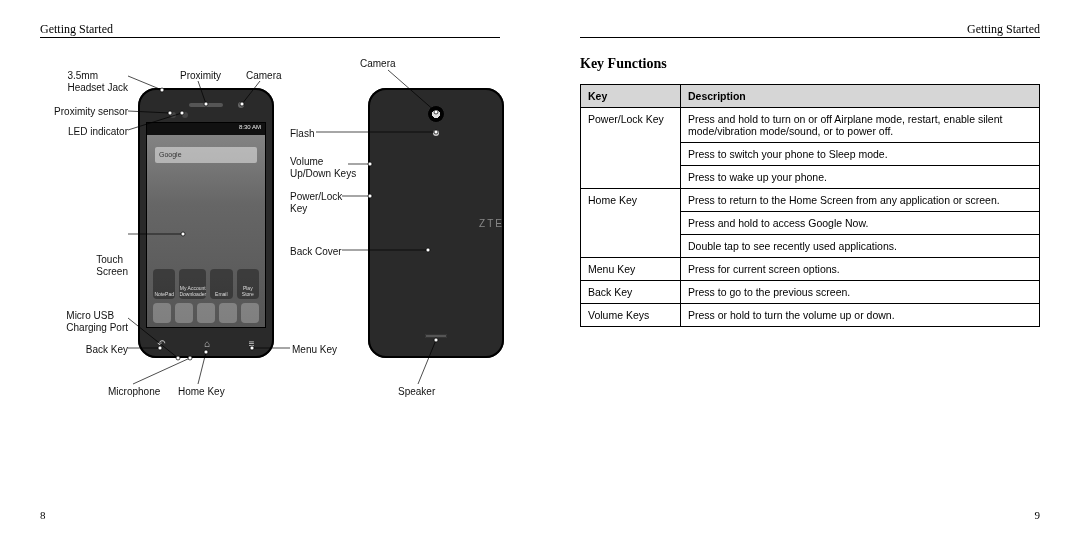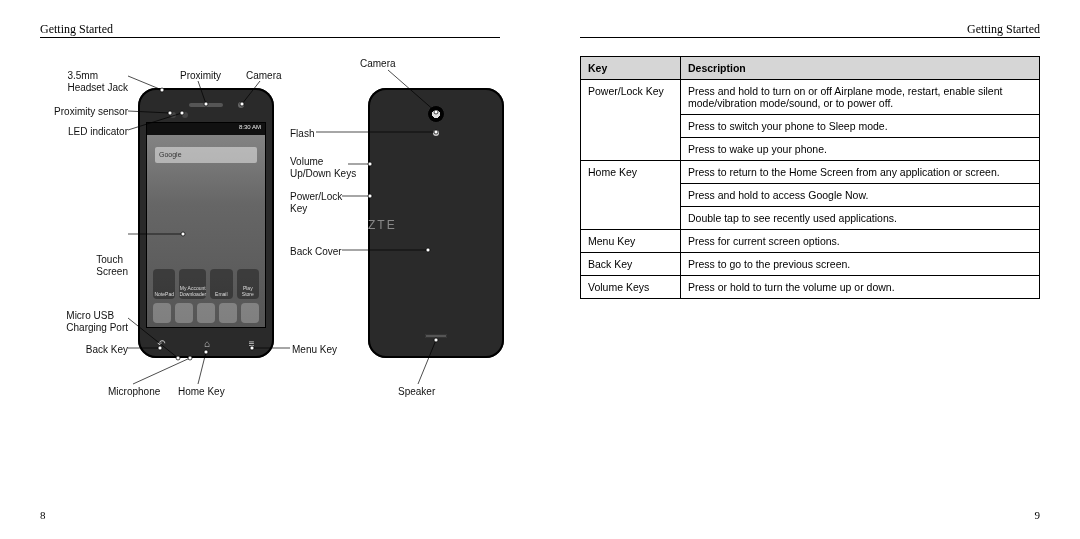--- a/index.html
+++ b/index.html
@@ -133,22 +133,22 @@
   .phone.back .backcam {
     position: absolute; top: 18px; left: 50%; transform: translateX(-50%);
     width: 16px; height: 16px; border-radius: 50%;
     background: radial-gradient(circle,#ddd 0 4px,#000 4px 8px,#333 8px);
   }
   .phone.back .flash {
     position: absolute; top: 42px; left: 50%; transform: translateX(-50%);
     width: 6px; height: 6px; border-radius: 50%; background: #ccc;
   }
   .phone.back .logo {
-    position: absolute; top: 48%; left: 0; right: 0; text-align: left;
-    font-family: Arial; font-size: 12px; letter-spacing: 2px; color: #888;
+    position: absolute; top: 48%; left: 0; right: 0; text-align: right;
+    font-family: Arial; font-size: 10px; letter-spacing: 2px; color: #888;
   }
   .phone.back .speaker {
     position: absolute; bottom: 20px; left: 50%; transform: translateX(-50%);
     width: 22px; height: 4px; background:#555; border-radius:1px;
     box-shadow: inset 0 0 0 1px #333;
   }
 
   line { stroke: #000; stroke-width: 0.7; }
   circle.pt { fill: #fff; stroke: #000; stroke-width: 0.7; }
   svg.overlay { position: absolute; left: 0; top: 0; width: 460px; height: 400px; pointer-events: none; }
@@ -286,20 +286,21 @@
       <line x1="390" y1="328" x2="408" y2="284"></line>
         <circle class="pt" cx="408" cy="284" r="2"></circle>
     </svg>
   </div>
 
   <div class="page-number">8</div>
 </div>
 
 <div class="page page-right">
   <div class="running-head">Getting Started</div>
+  <h2>Key Functions</h2>
 
   <table class="keys">
     <thead>
       <tr>
         <th>Key</th>
         <th>Description</th>
       </tr>
     </thead>
     <tbody>
       <tr>

